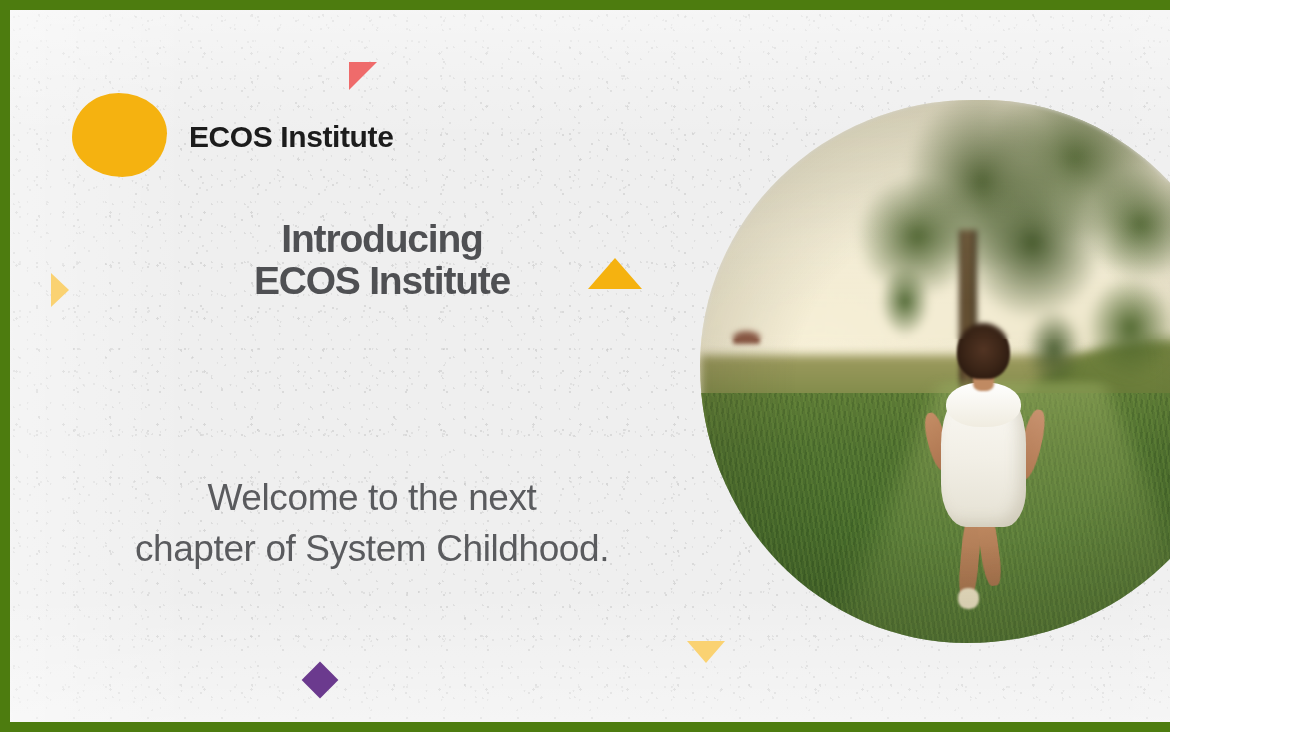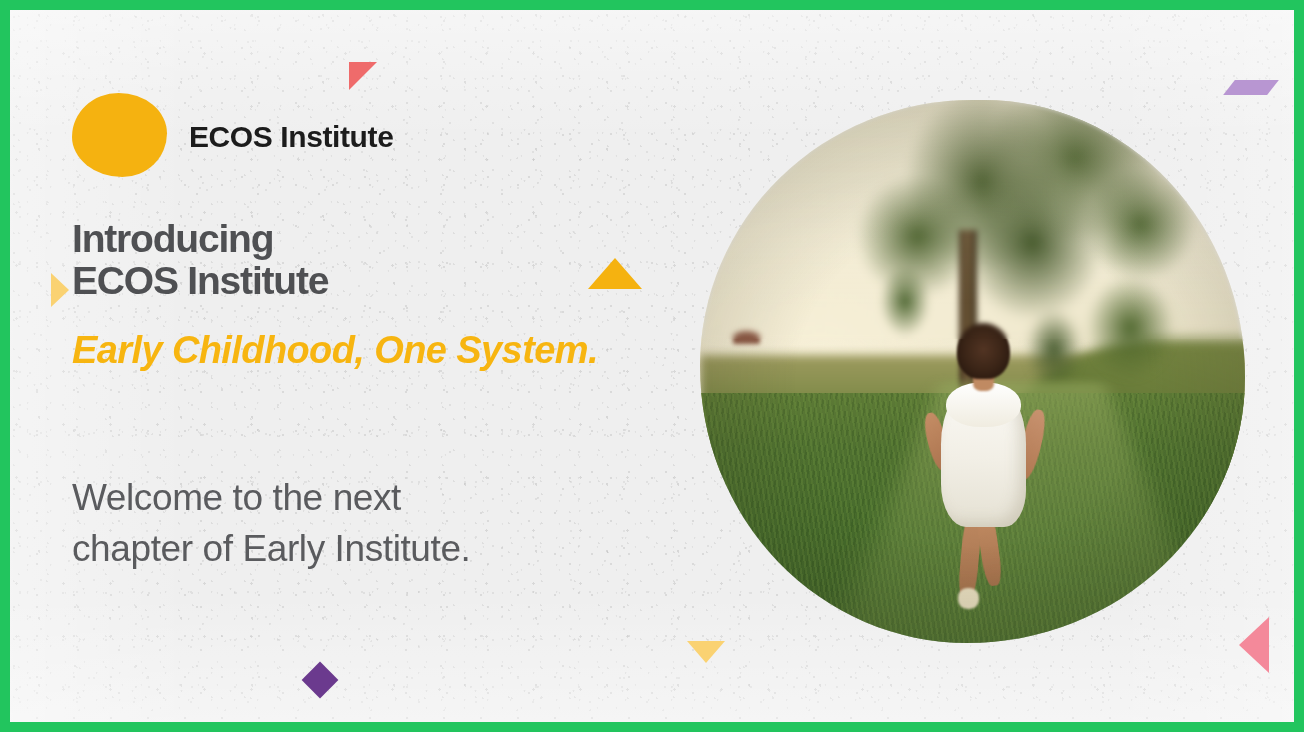--- a/index.html
+++ b/index.html
@@ -4,25 +4,26 @@
 <title>ECOS Institute — Title Slide</title>
 <style>
   html, body {
     margin: 0;
     padding: 0;
     background: #ffffff;
   }
 
   .slide-frame {
     position: relative;
-    width: 1304px;
+    width: 1170px;
     height: 732px;
-    background: #22c55e;
+    background: #4d7c0f;
     overflow: hidden;
     font-family: "Liberation Sans", sans-serif;
+    text-align: center;
   }
 
   
   .canvas {
     position: absolute;
     left: 10px;
     top: 10px;
     width: 1284px;
     height: 712px;
     background-color: #efefef;
@@ -362,25 +363,24 @@
     <div class="vignette"></div>
 
     <div class="logo-lockup">
       <div class="logo-mark"></div>
       <div class="logo-wordmark">ECOS Institute</div>
     </div>
 
     <div class="headline">
       <h1 class="headline-title">Introducing
 ECOS Institute</h1>
-      <p class="headline-tagline">Early Childhood, One System.</p>
     </div>
 
     <p class="headline-body">Welcome to the next
-chapter of Early Institute.</p>
+chapter of System Childhood.</p>
 
     <div class="hero-photo">
       <div class="photo-canvas">
         <div class="ph-sky"></div>
         <div class="ph-meadow"></div>
         <div class="ph-hill"></div>
         <div class="ph-tree-canopy"></div>
         <div class="ph-tree-trunk"></div>
         <div class="ph-tree-b"></div>
         <div class="ph-tree-c"></div>

